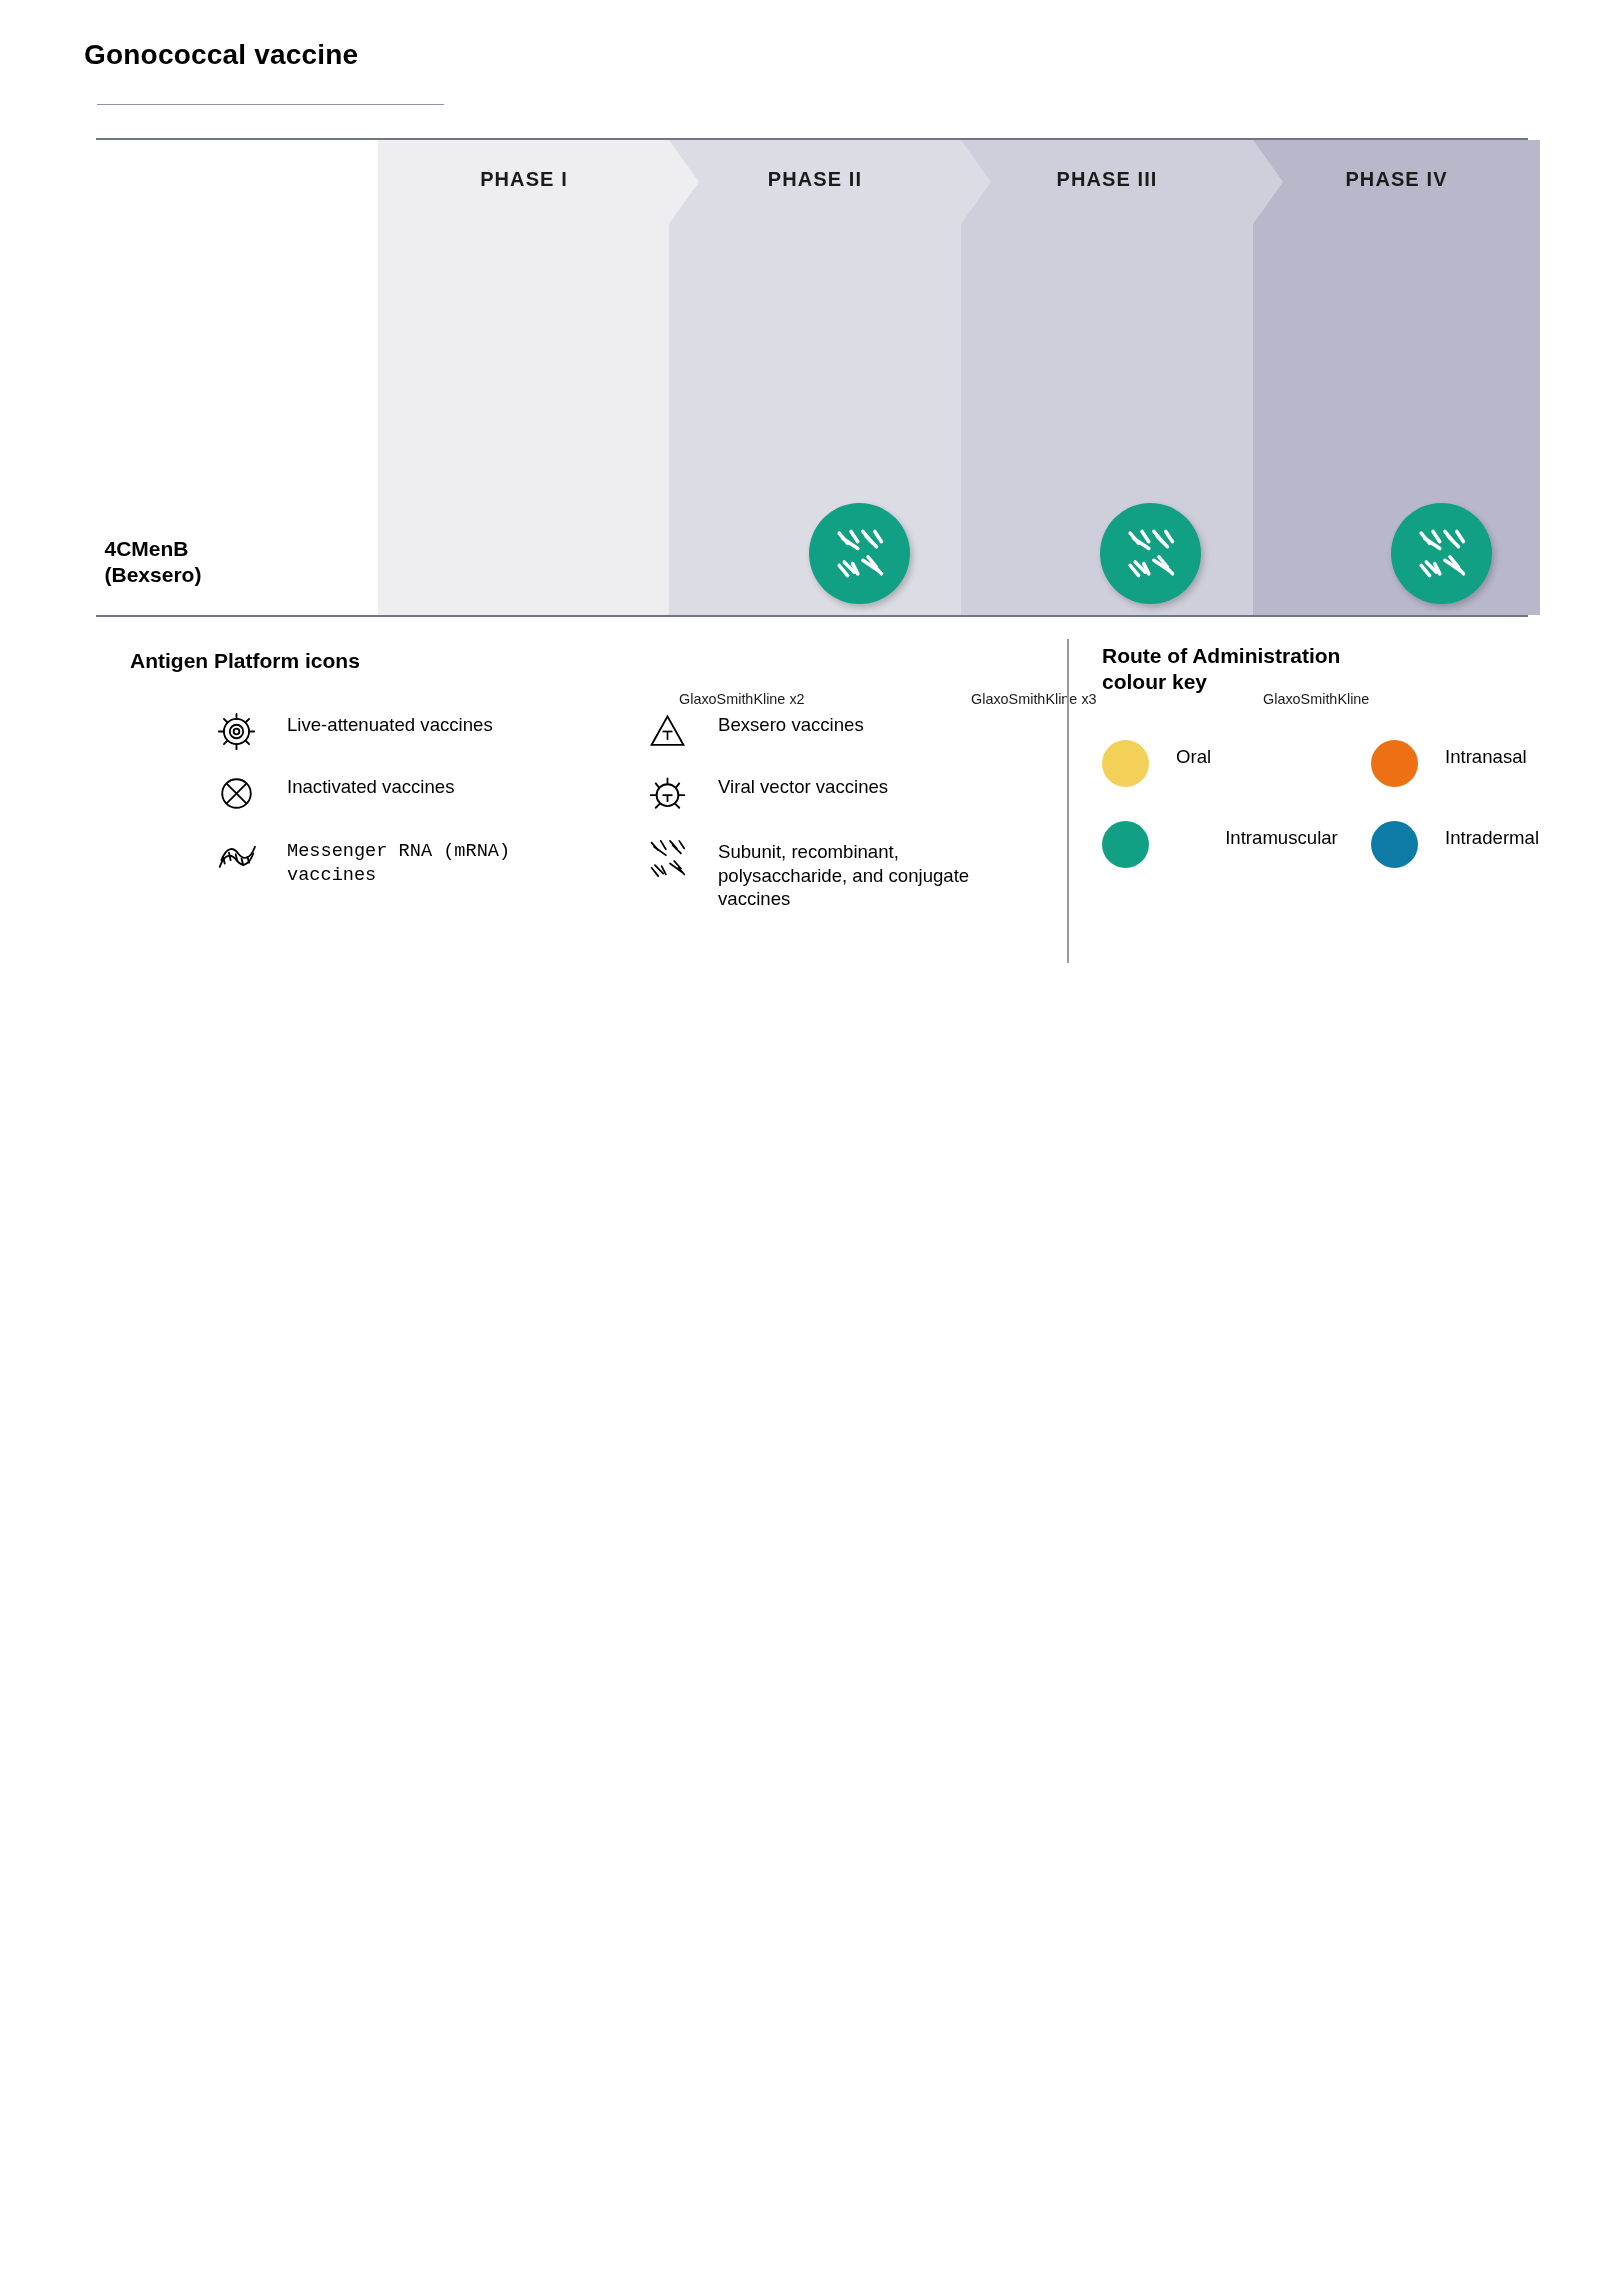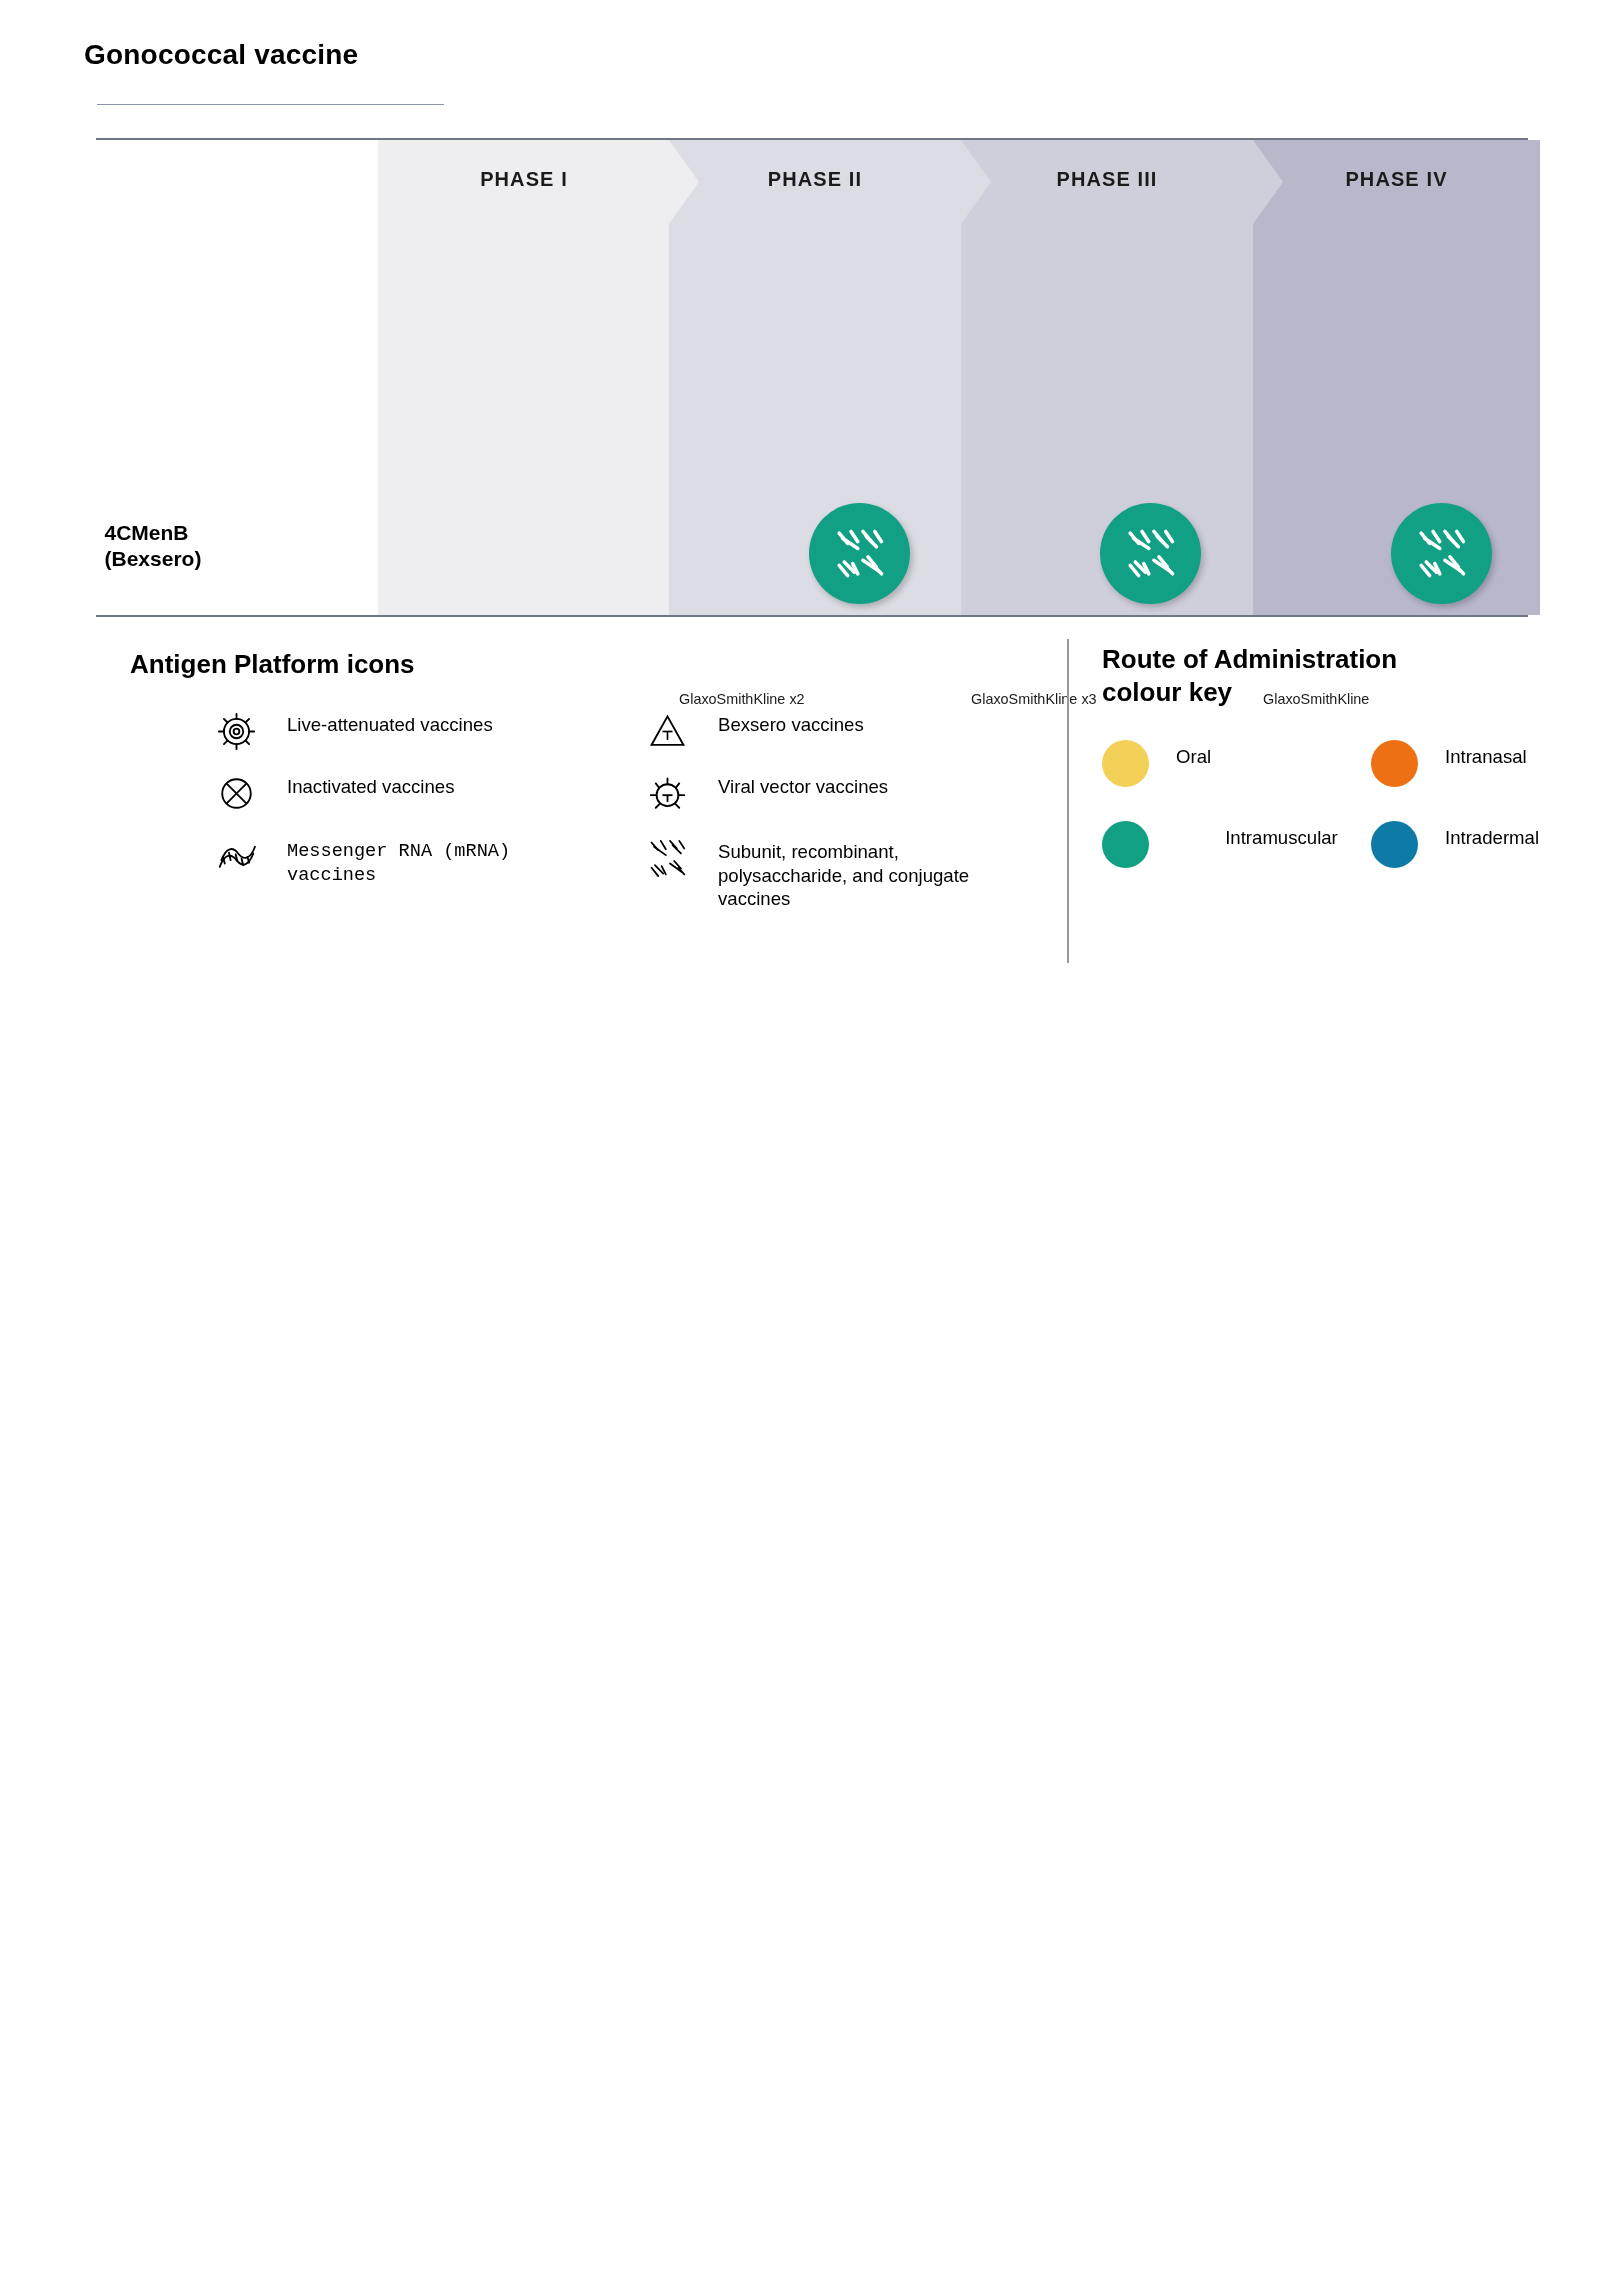--- a/index.html
+++ b/index.html
@@ -138,21 +138,21 @@
   
   .legend {
     position: absolute;
     left: 96px;
     top: 639px;
     width: 1432px;
     height: 338px;
   }
   .legend-heading {
     position: absolute;
-    font-size: 26px;
+    font-size: 21px;
     font-weight: bold;
     line-height: 1.25;
   }
   .legend-divider {
     position: absolute;
     left: 971px;
     top: 0px;
     width: 1.7px;
     height: 324px;
     background: #9a9a9a;
@@ -219,21 +219,21 @@
     </svg>
     <svg class="notch" style="left:1157px;" viewBox="0 0 36 99" preserveAspectRatio="none">
       <polygon points="0,0 36,49.5 0,99" fill="#cfcedb"></polygon>
     </svg>
 
     <div class="phase-label" style="left:282px; width:292px;">PHASE I</div>
     <div class="phase-label" style="left:573px; width:292px;">PHASE II</div>
     <div class="phase-label" style="left:865px; width:292px;">PHASE III</div>
     <div class="phase-label" style="left:1157px; width:287px;">PHASE IV</div>
 
-    <div class="row-label" style="top:380px;">
+    <div class="row-label" style="top:396px;">
       <div>4CMenB</div>
       <div>(Bexsero)</div>
     </div>
 
     <div class="marker" style="left:713px; top:363px;">
       <div class="disc" style="background:#12a085;"></div>
       <svg viewBox="0 0 72 72">
         <g stroke="#ffffff" stroke-width="4.2" fill="none" stroke-linecap="round">
           <path d="M16 18 L34 30"></path>
             <path d="M12 12 L22 24"></path>

